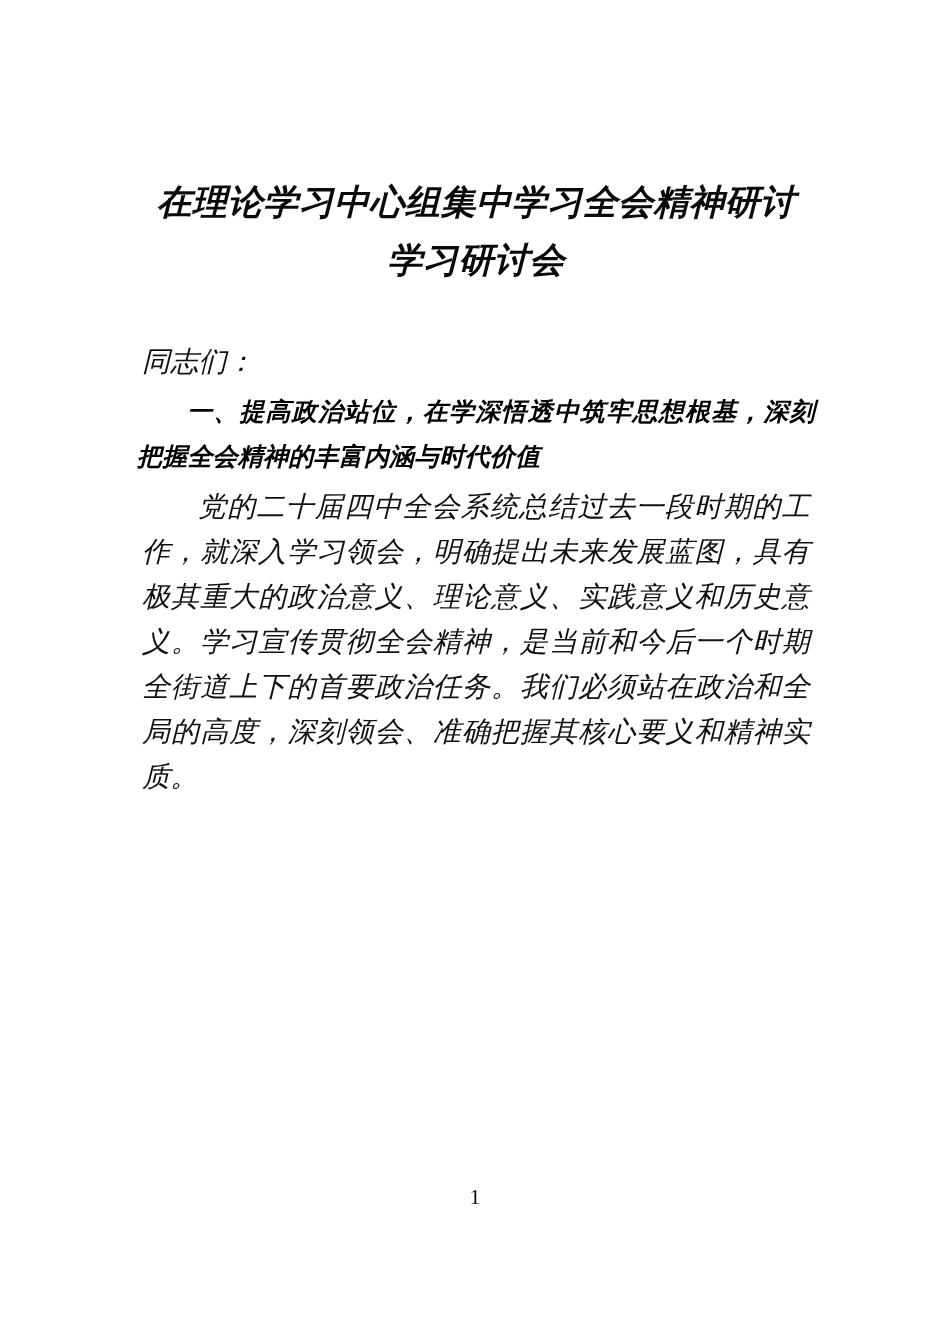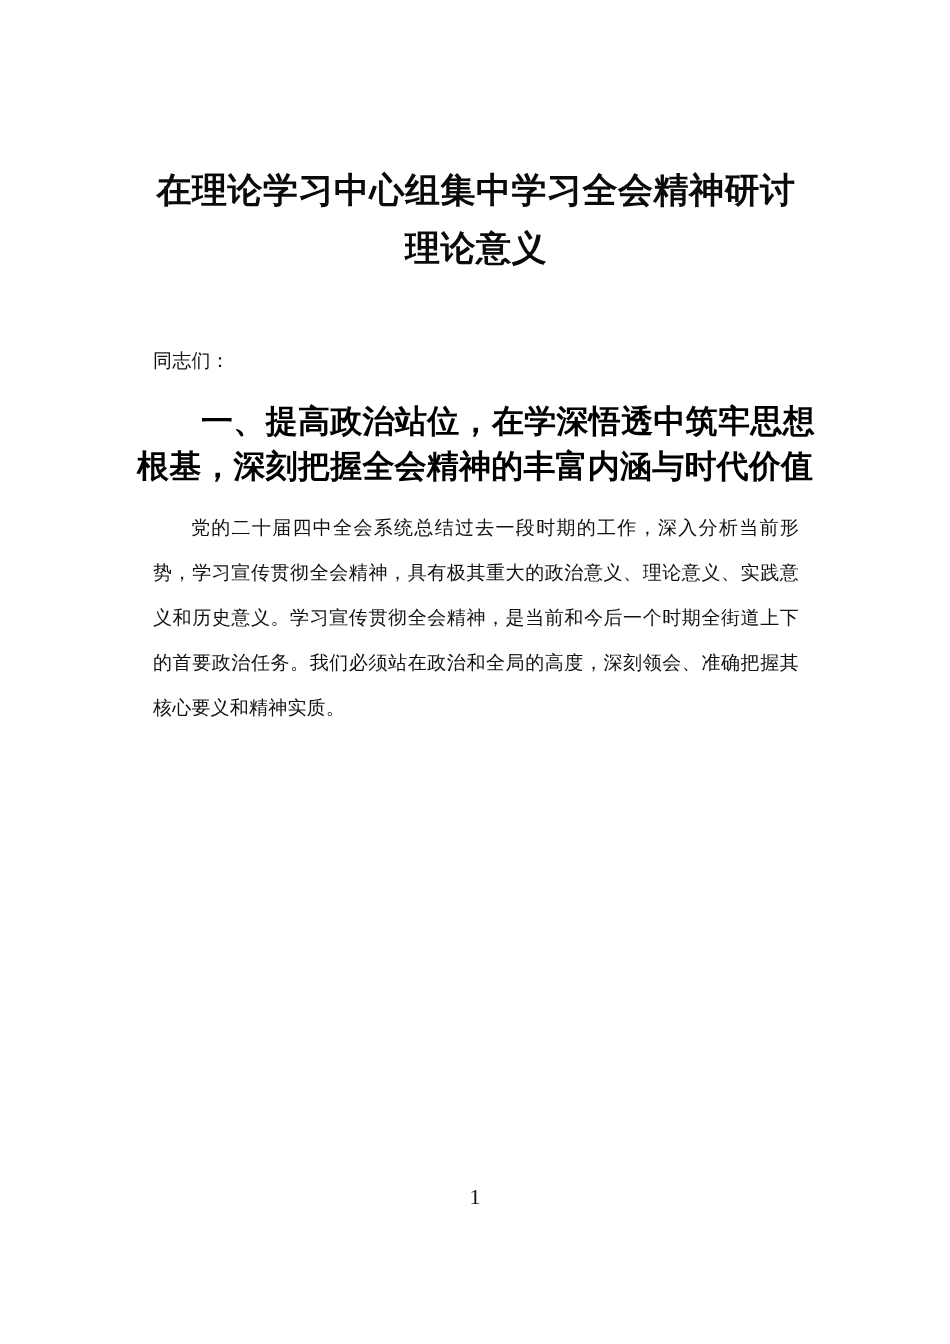--- a/index.html
+++ b/index.html
@@ -21,22 +21,23 @@
     position: absolute;
     left: 0; top: 0;
     width: 950px;
     height: 1344px;
     background: #ffffff;
   }
 
   .content {
     position: absolute;
     left: 137px;
-    top: 4px;
+    top: 16px;
     width: 678px;
+    font-style: italic;
   }
 
   
   .doc-title {
     margin: 0;
     padding-top: 158px;
     text-align: center;
     font-family: "Liberation Serif", "DejaVu Serif", serif;
     font-weight: bold;
     font-size: 35px;
@@ -46,40 +47,40 @@
   }
   .doc-title .tline { display: block; white-space: nowrap; }
   .doc-title .tline2 { }
 
   
   .body-block {
     padding-top: 44px;
   }
 
   p.para {
-    margin: 16px;
+    margin: 5px;
     font-family: "DejaVu Serif", "Liberation Serif", serif;
-    font-size: 19px;
+    font-size: 28px;
     line-height: 45px;
     text-align: justify;
     text-justify: inter-character;
     text-align-last: left;
     color: #111111;
     letter-spacing: 0.2px;
     word-break: break-all;
   }
   p.para.indent { text-indent: 2em; }
   p.para.noindent { text-indent: 0; }
 
   
   p.heading {
     margin: 0;
     font-family: "Liberation Sans", "DejaVu Sans", sans-serif;
     font-weight: bold;
-    font-size: 32px;
+    font-size: 25px;
     line-height: 45px;
     text-indent: 2em;
     text-align: justify;
     text-justify: inter-character;
     text-align-last: left;
     color: #000000;
     letter-spacing: 0.2px;
     word-break: break-all;
   }
 
@@ -98,31 +99,31 @@
 </style>
 </head>
 <body>
 
 <div class="page">
 
   <div class="content">
 
     <h1 class="doc-title">
       <span class="tline tline1">在理论学习中心组集中学习全会精神研讨</span>
-      <span class="tline tline2">理论意义</span>
+      <span class="tline tline2">学习研讨会</span>
     </h1>
 
     <div class="body-block">
 
       <p class="para noindent">同志们：</p>
 
 
       <p class="heading">一、提高政治站位，在学深悟透中筑牢思想根基，深刻把握全会精神的丰富内涵与时代价值</p>
 
-      <p class="para indent">党的二十届四中全会系统总结过去一段时期的工作，深入分析当前形势，学习宣传贯彻全会精神，具有极其重大的政治意义、理论意义、实践意义和历史意义。学习宣传贯彻全会精神，是当前和今后一个时期全街道上下的首要政治任务。我们必须站在政治和全局的高度，深刻领会、准确把握其核心要义和精神实质。</p>
+      <p class="para indent">党的二十届四中全会系统总结过去一段时期的工作，就深入学习领会，明确提出未来发展蓝图，具有极其重大的政治意义、理论意义、实践意义和历史意义。学习宣传贯彻全会精神，是当前和今后一个时期全街道上下的首要政治任务。我们必须站在政治和全局的高度，深刻领会、准确把握其核心要义和精神实质。</p>
 
 
     </div>
 
   </div>
 
   <div class="page-number">1</div>
 
 </div>
 

